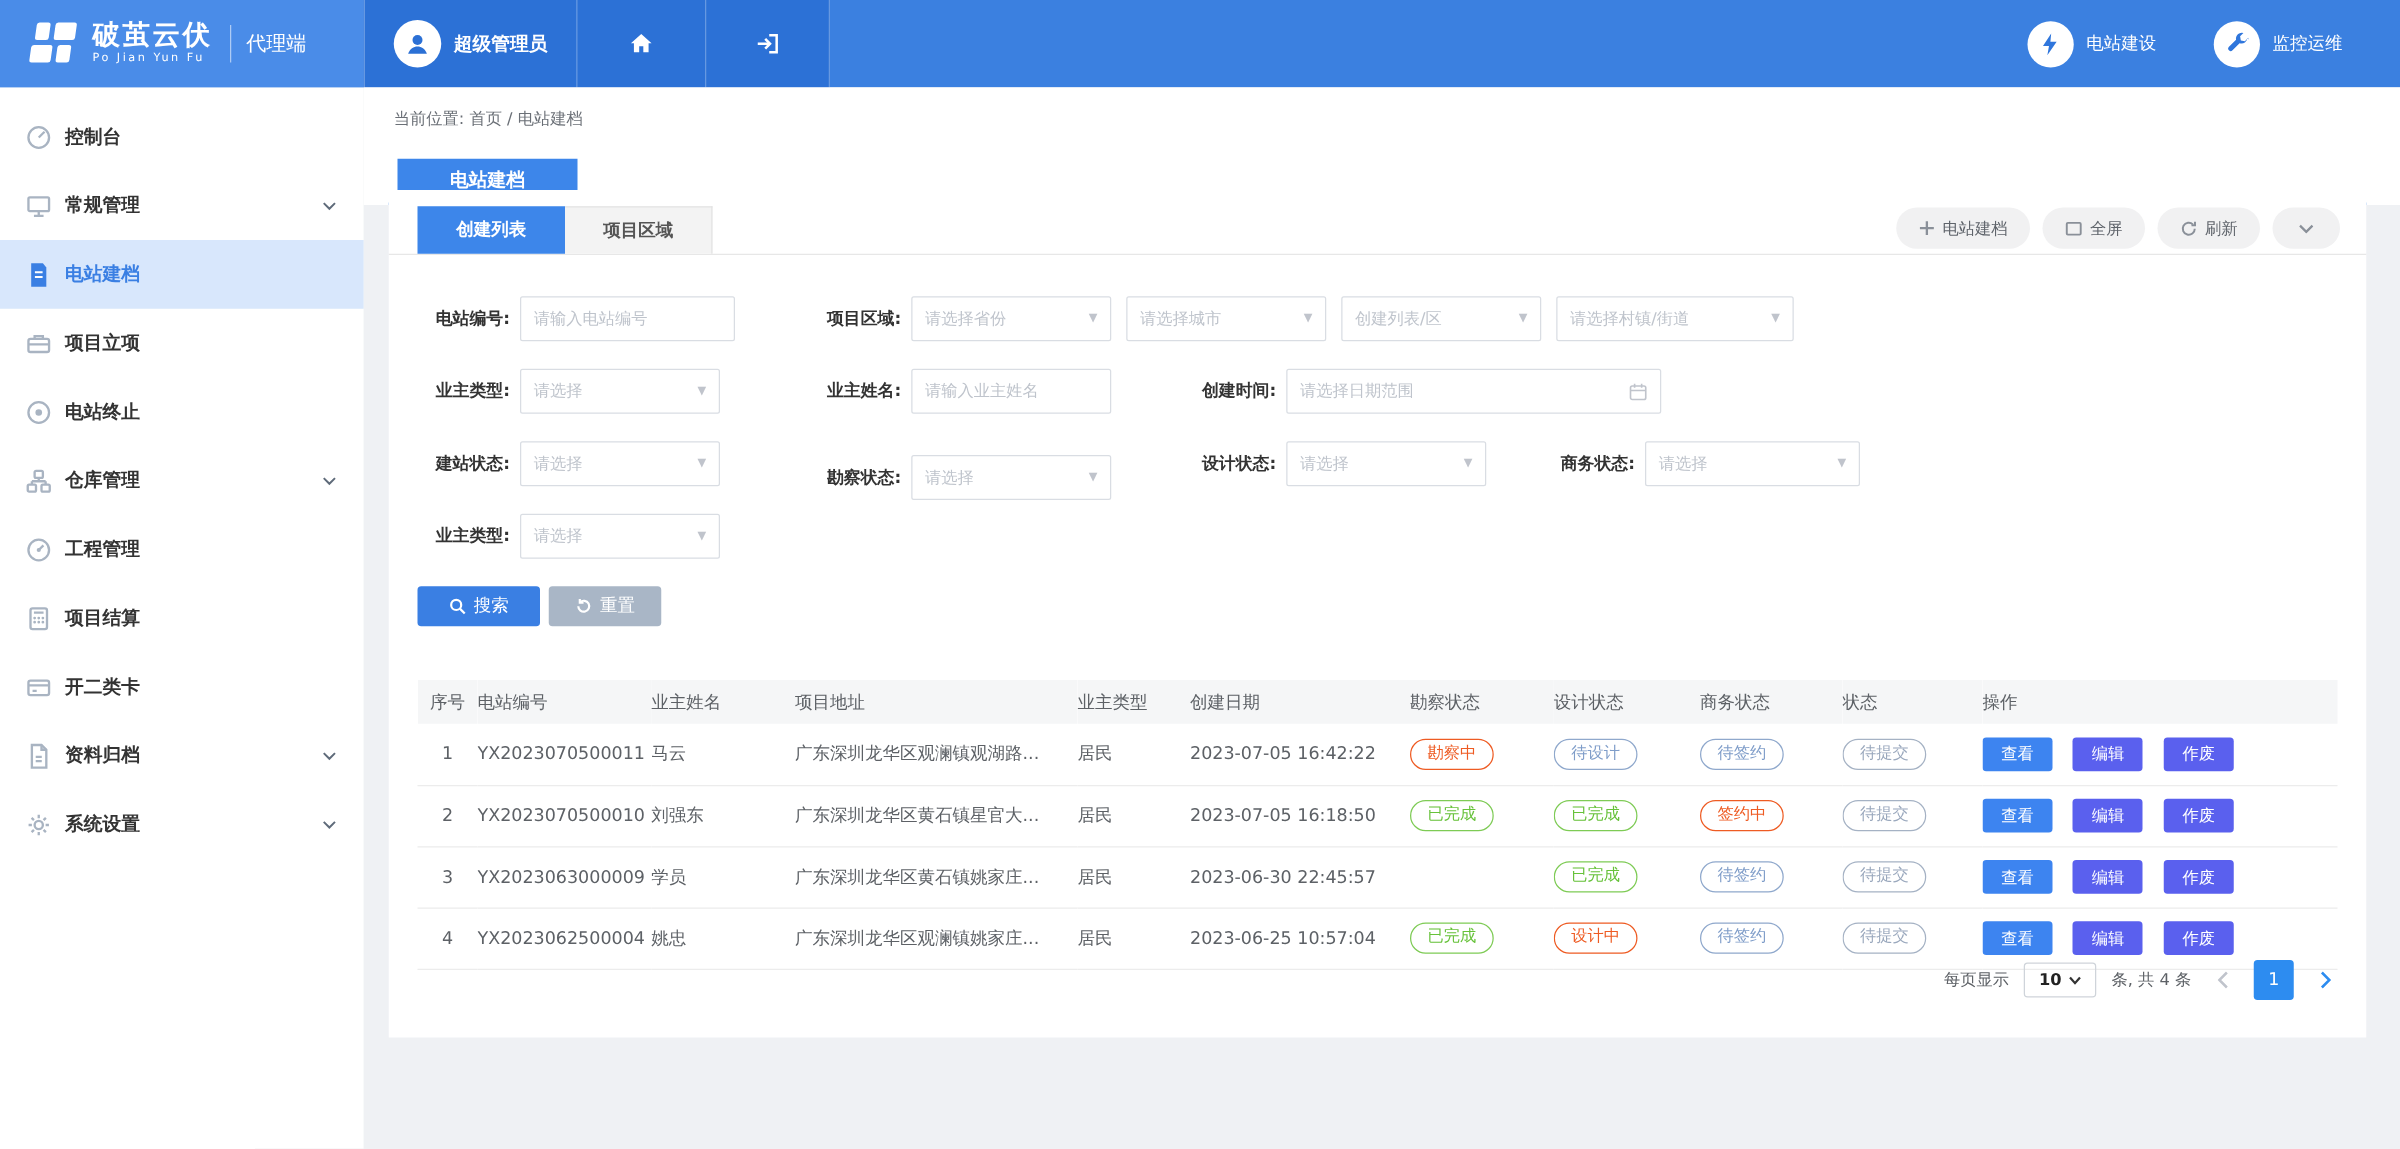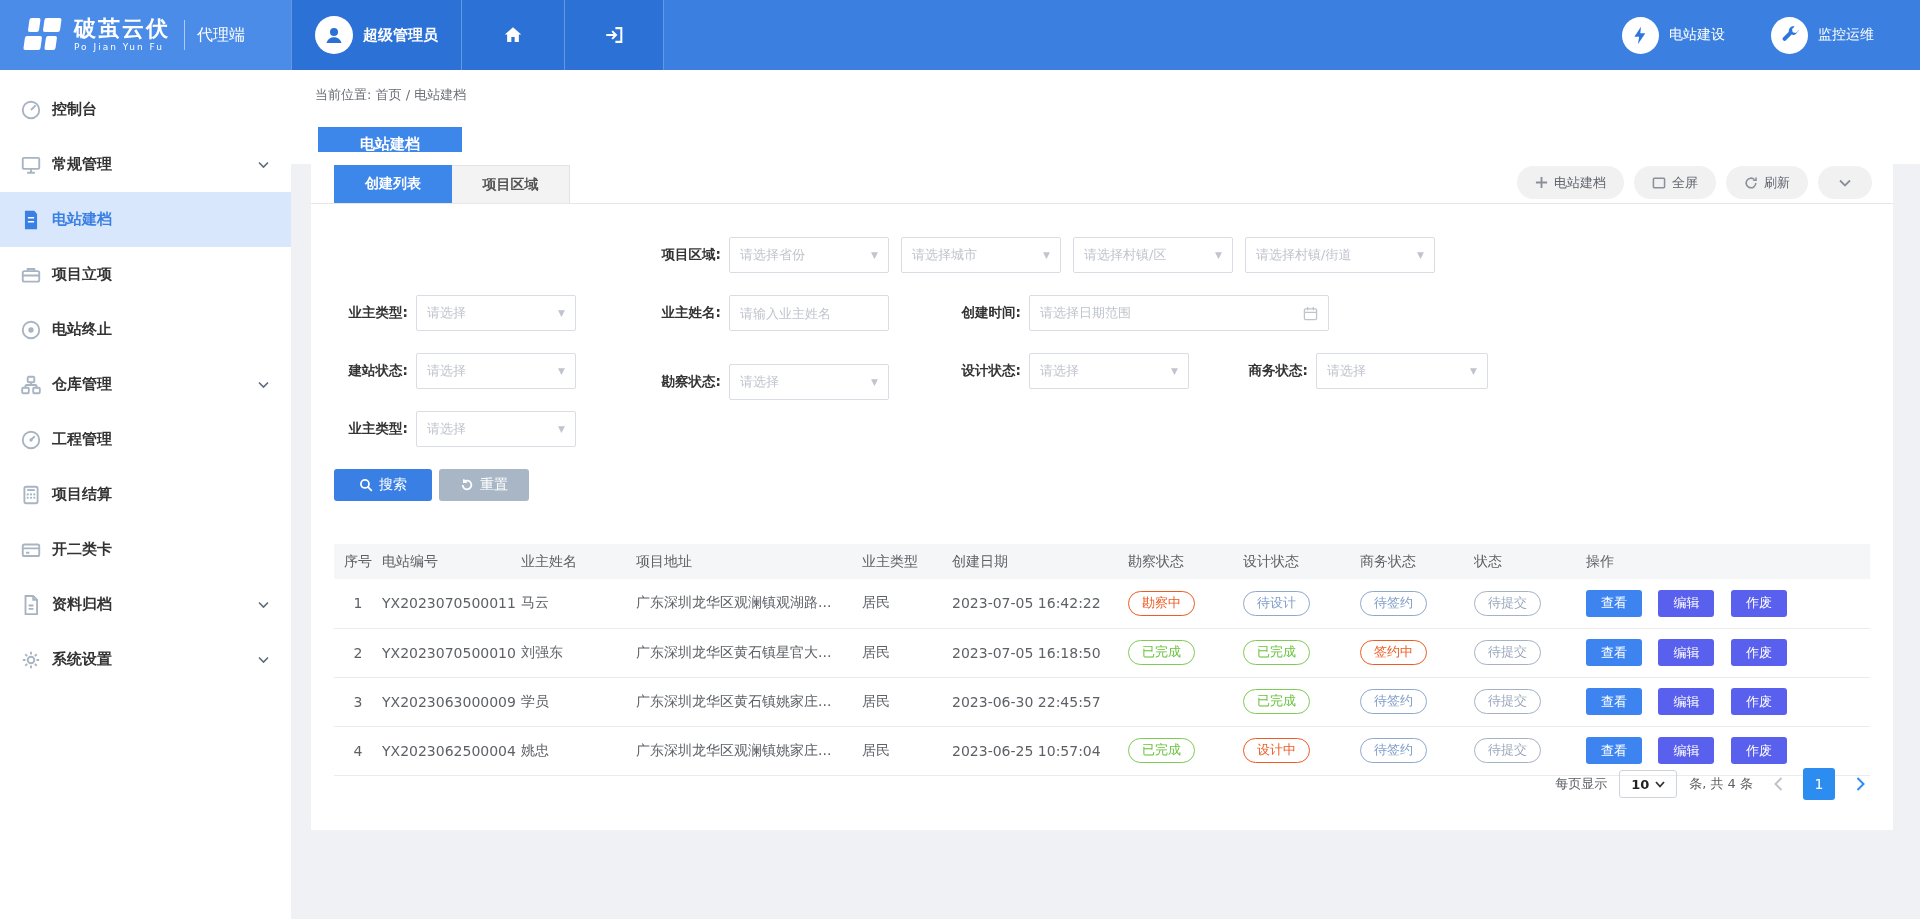--- a/index.html
+++ b/index.html
@@ -306,32 +306,38 @@
             <span>刷新</span>
           </button>
           <button class="pill round">
             <svg width="12" height="8" viewBox="0 0 12 8" fill="none" stroke="#8a9099" stroke-width="1.8">
                 <polyline points="1,1.5 6,6.5 11,1.5"></polyline>
               </svg>
           </button>
         </div>
       </div>
 
+      <div class="fg" style="left:22px; top:85px;">
+        <label style="width:75px;">电站编号:</label>
+        <div class="ctl" style="width:172px;">
+            <input placeholder="请输入电站编号" style="">
+          </div>
+      </div>
       <div class="fg" style="left:326px; top:85px;">
         <label style="width:84px;">项目区域:</label>
         <div class="ctl sel" style="width:160px; margin-right:12px;">
           <span class="ph">请选择省份</span>
             <span class="caret">▼</span>
         </div>
         <div class="ctl sel" style="width:160px; margin-right:12px;">
           <span class="ph">请选择城市</span>
             <span class="caret">▼</span>
         </div>
         <div class="ctl sel" style="width:160px; margin-right:12px;">
-          <span class="ph">请选择村镇/区</span>
+          <span class="ph">创建列表/区</span>
             <span class="caret">▼</span>
         </div>
         <div class="ctl sel" style="width:190px;">
           <span class="ph">请选择村镇/街道</span>
             <span class="caret">▼</span>
         </div>
       </div>
 
       <div class="fg" style="left:22px; top:143px;">
         <label style="width:75px;">业主类型:</label>

